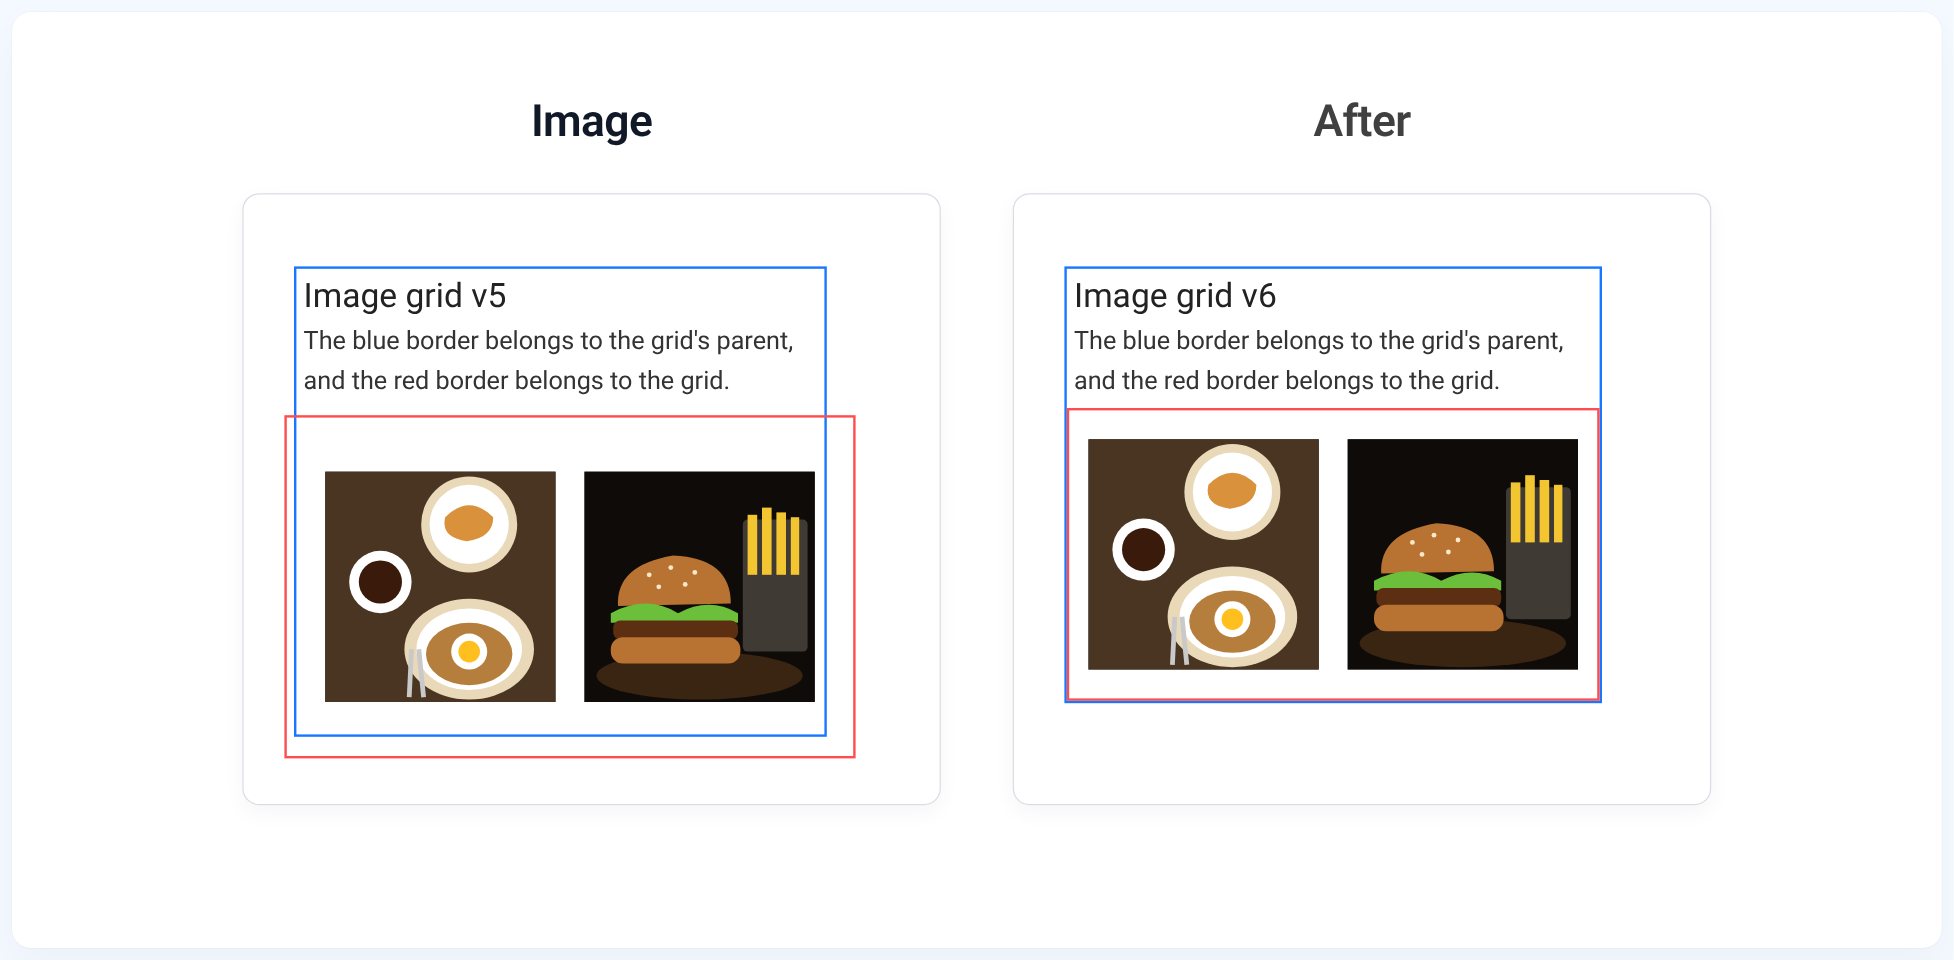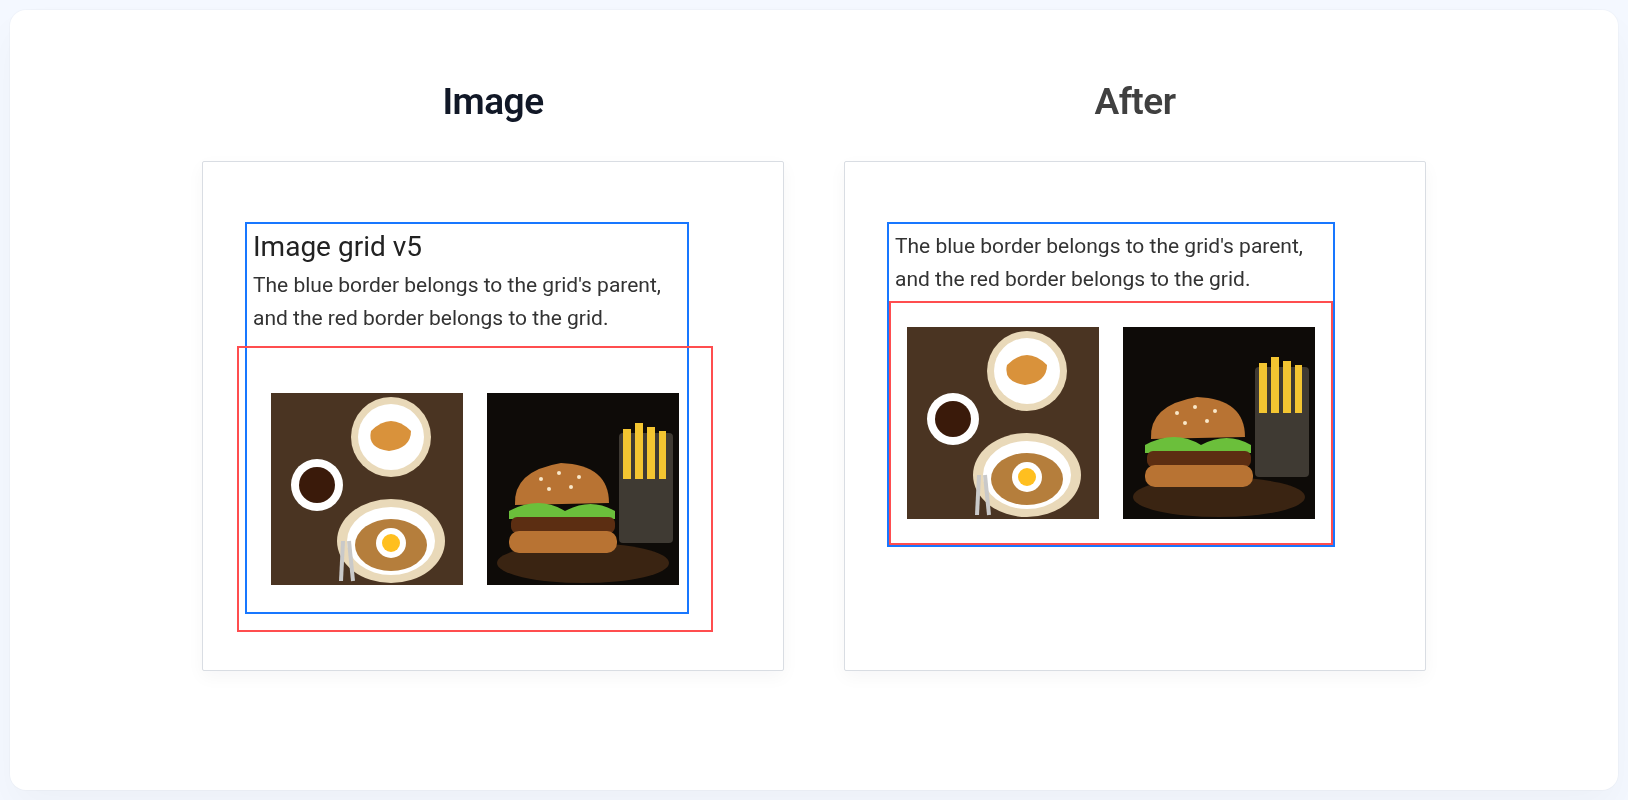--- a/index.html
+++ b/index.html
@@ -31,21 +31,21 @@
       letter-spacing: -0.5px;
       margin-bottom: 38px;
       color: #111827;
     }
     h2.col-title.after { color: #404040; }
     .card {
       width: 582px;
       min-height: 510px;
       background: #fff;
       border: 1px solid #d9dde3;
-      border-radius: 2px;
+      border-radius: 14px;
       padding: 60px 40px 50px 42px;
       box-shadow: 0 6px 18px rgba(15,23,42,0.04);
       position: relative;
     }
     
     .ex-before .parent-box {
       position: relative;
       border: 2px solid #1877ff;
       width: 444px;
       height: 392px;
@@ -158,20 +158,21 @@
           </div>
         </div>
       </div>
     </div>
 
     <div class="col">
       <h2 class="col-title after">After</h2>
       <div class="card ex-after">
         <div class="parent-box">
           <div class="title-area">
+            <h3 class="grid-title">Image grid v6</h3>
             <p class="desc">The blue border belongs to the grid's parent, and the red border belongs to the grid.</p>
           </div>
           <div class="grid-box">
             <div class="thumb" aria-label="breakfast-plate">
               <svg viewBox="0 0 192 192">
                 <rect width="192" height="192" fill="#4a3422"></rect>
                 <circle cx="120" cy="44" r="40" fill="#e9d9b9"></circle>
                 <circle cx="120" cy="44" r="33" fill="#ffffff"></circle>
                 <path d="M100 38 Q120 18 140 38 Q140 55 118 58 Q96 55 100 38 Z" fill="#d9923b"></path>
                 <circle cx="46" cy="92" r="26" fill="#ffffff"></circle>

